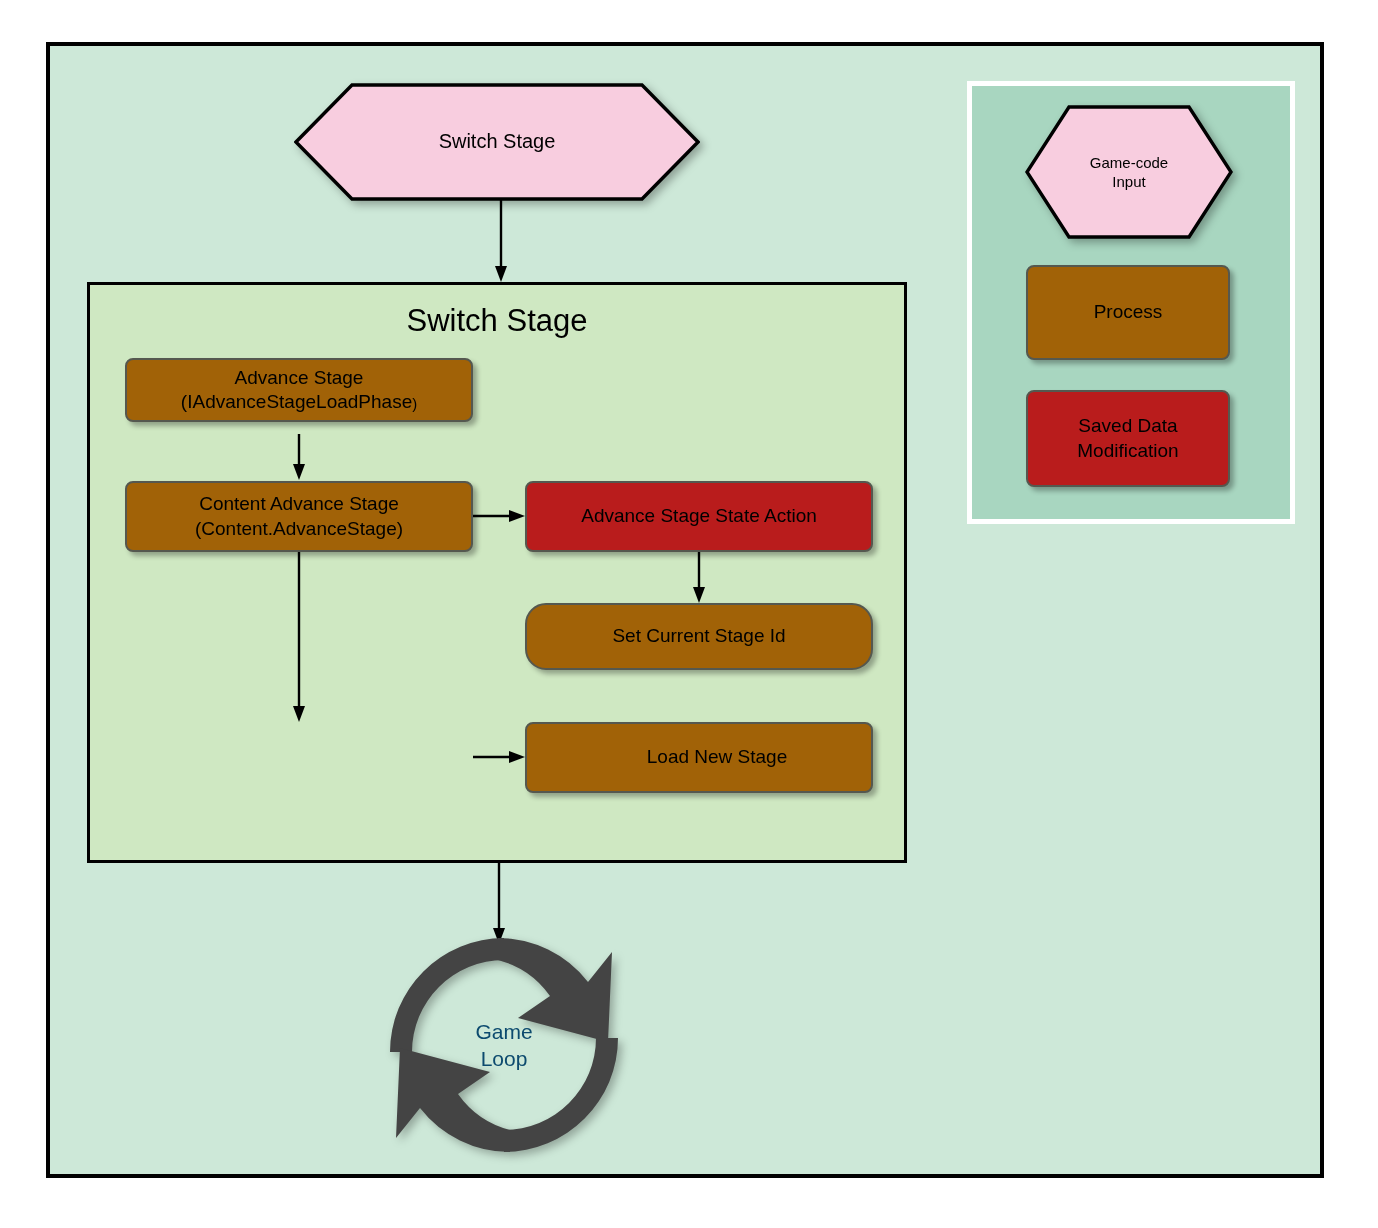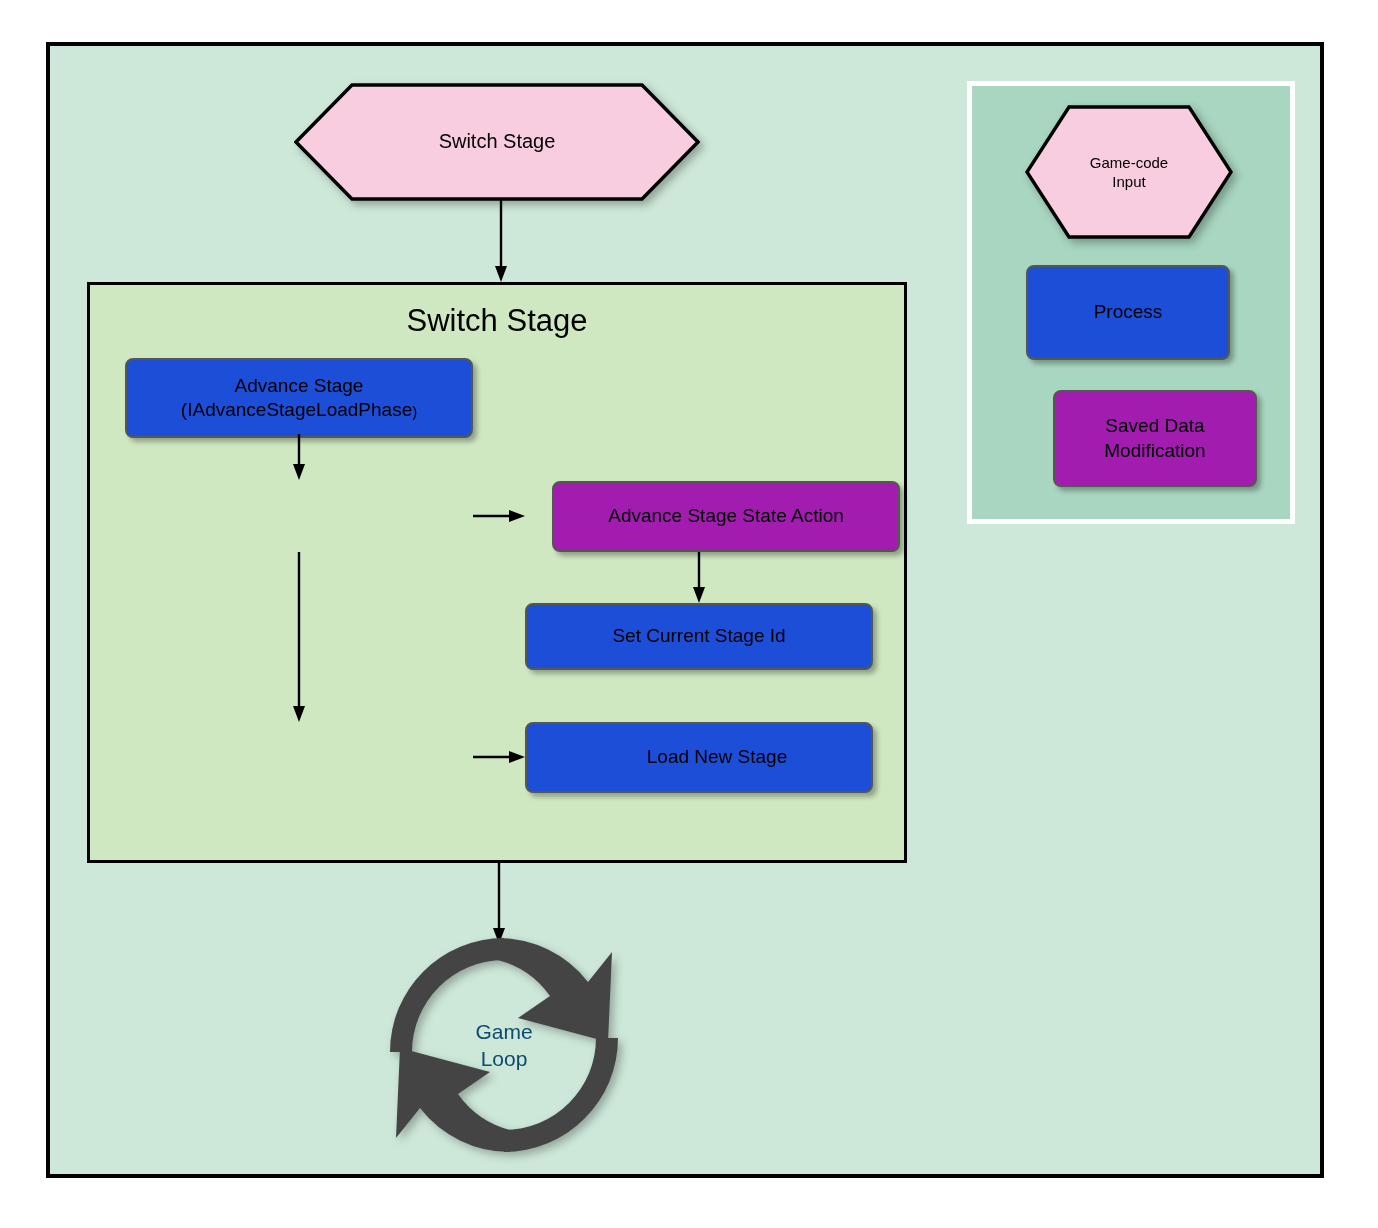--- a/index.html
+++ b/index.html
@@ -38,22 +38,22 @@
     border-radius: 8px;
     box-shadow: 4px 4px 5px rgba(0,0,0,0.30);
     display: flex;
     align-items: center;
     justify-content: center;
     text-align: center;
     line-height: 1.28;
     color: #000000;
     font-size: 19px;
   }
-  .node-rect.process { background: #1d4ed8; }
-  .node-rect.saved   { background: #a21caf; margin-left: 27px; }
+  .node-rect.process { background: #a16207; }
+  .node-rect.saved   { background: #b91c1c; }
 
   .node-text {
     white-space: pre-line;
     padding: 0 6px;
   }
 
   .hexagon {
     position: absolute;
     display: flex;
     align-items: center;
@@ -157,45 +157,49 @@
 
   <svg class="conn" style="left:494px; top:200px; width:14px; height:84px;">
     <line x1="7" y1="0" x2="7" y2="70"></line>
     <polygon points="7,82 1,66 13,66"></polygon>
   </svg>
 
   <div id="switch-stage-group">
     <div id="switch-stage-group-title">Switch Stage</div>
   </div>
 
-  <div class="node-rect process" style="left:125px; top:358px; width:348px; height:80px;">
+  <div class="node-rect process" style="left:125px; top:358px; width:348px; height:64px;">
     <span class="node-text"><span>Advance Stage</span><br><span>(IAdvanceStageLoadPhase</span><span class="tiny-paren">)</span></span>
   </div>
 
   <svg class="conn" style="left:292px; top:434px; width:14px; height:48px;">
     <line x1="7" y1="0" x2="7" y2="34"></line>
     <polygon points="7,46 1,30 13,30"></polygon>
   </svg>
 
+  <div class="node-rect process" style="left:125px; top:481px; width:348px; height:71px;">
+    <span class="node-text">Content Advance Stage
+(Content.AdvanceStage)</span>
+  </div>
 
   <svg class="conn" style="left:473px; top:509px; width:54px; height:14px;">
     <line x1="0" y1="7" x2="40" y2="7"></line>
     <polygon points="52,7 36,1 36,13"></polygon>
   </svg>
 
   <div class="node-rect saved" style="left:525px; top:481px; width:348px; height:71px;">
     <span class="node-text">Advance Stage State Action</span>
   </div>
 
   <svg class="conn" style="left:692px; top:552px; width:14px; height:53px;">
     <line x1="7" y1="0" x2="7" y2="39"></line>
     <polygon points="7,51 1,35 13,35"></polygon>
   </svg>
 
-  <div class="node-rect process" style="left:525px; top:603px; width:348px; height:67px;">
+  <div class="node-rect process" style="left:525px; top:603px; width:348px; height:67px;border-radius:21px;">
     <span class="node-text">Set Current Stage Id</span>
   </div>
 
   <svg class="conn" style="left:292px; top:552px; width:14px; height:172px;">
     <line x1="7" y1="0" x2="7" y2="158"></line>
     <polygon points="7,170 1,154 13,154"></polygon>
   </svg>
 
 
   <svg class="conn" style="left:473px; top:750px; width:54px; height:14px;">

